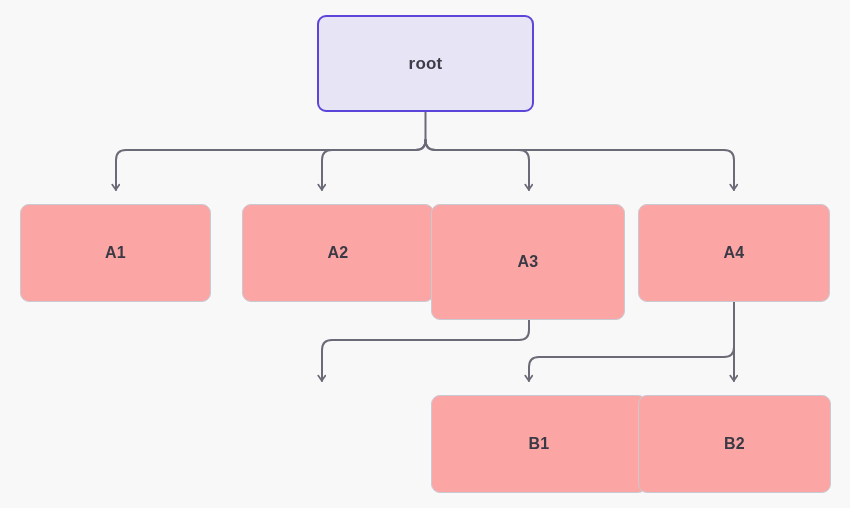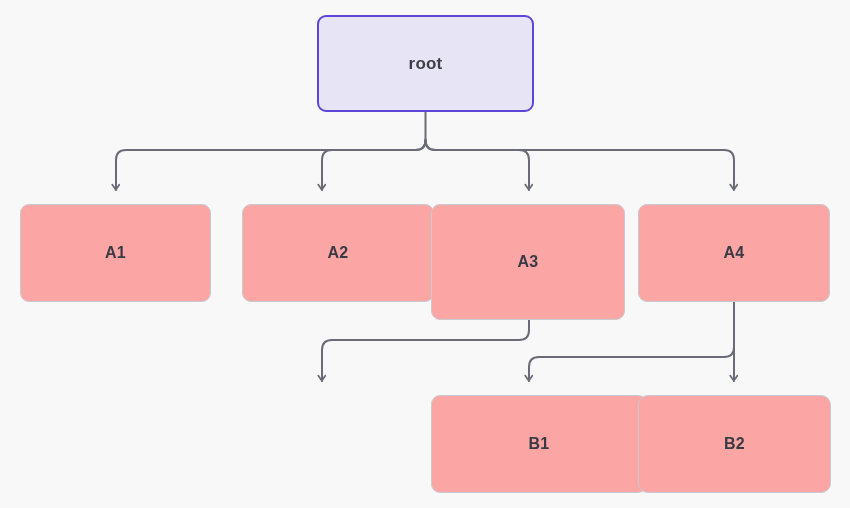--- a/index.html
+++ b/index.html
@@ -102,17 +102,17 @@
 
   <div class="node" style="left:638px; top:204px; width:192px; height:98px;">
     <span class="node-label">A4</span>
   </div>
 
 
   <div class="node" style="left:431px; top:395px; width:216px; height:98px;">
     <span class="node-label">B1</span>
   </div>
 
-  <div class="node" style="left:638px; top:395px; width:193px; height:98px;border-radius:10px;">
+  <div class="node" style="left:638px; top:395px; width:193px; height:98px;">
     <span class="node-label">B2</span>
   </div>
 
 </div>
 
 </body></html>

